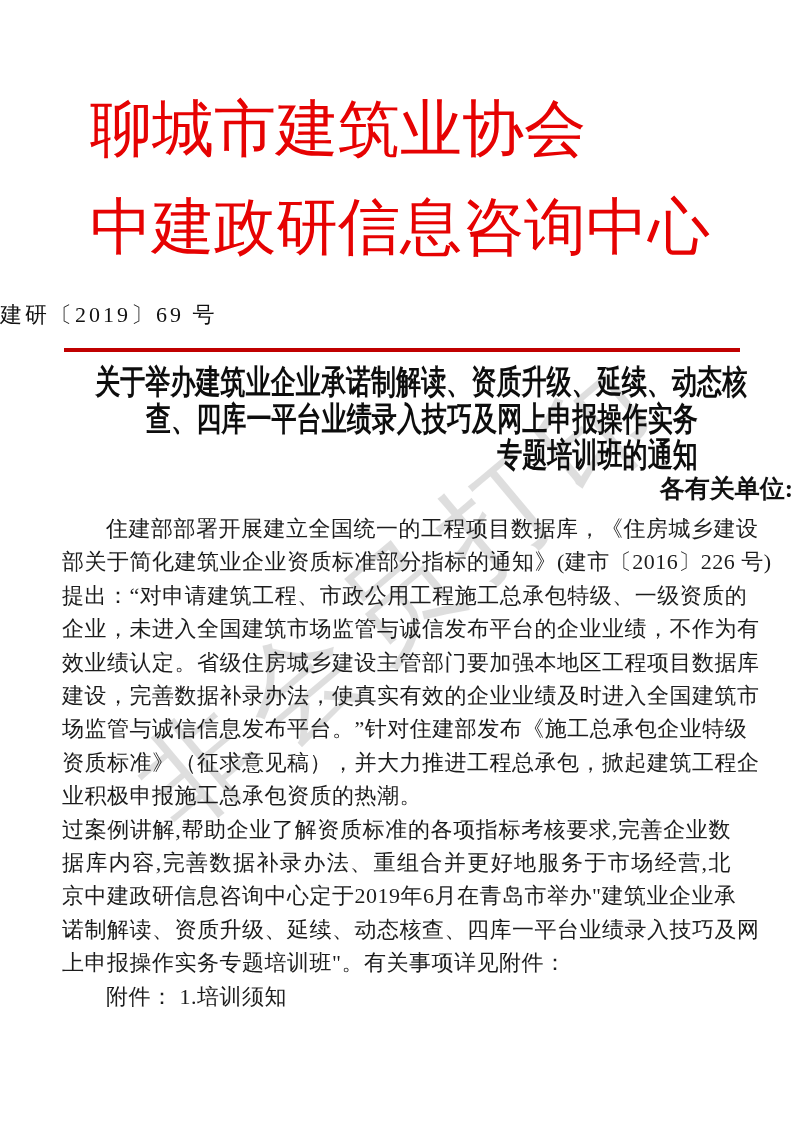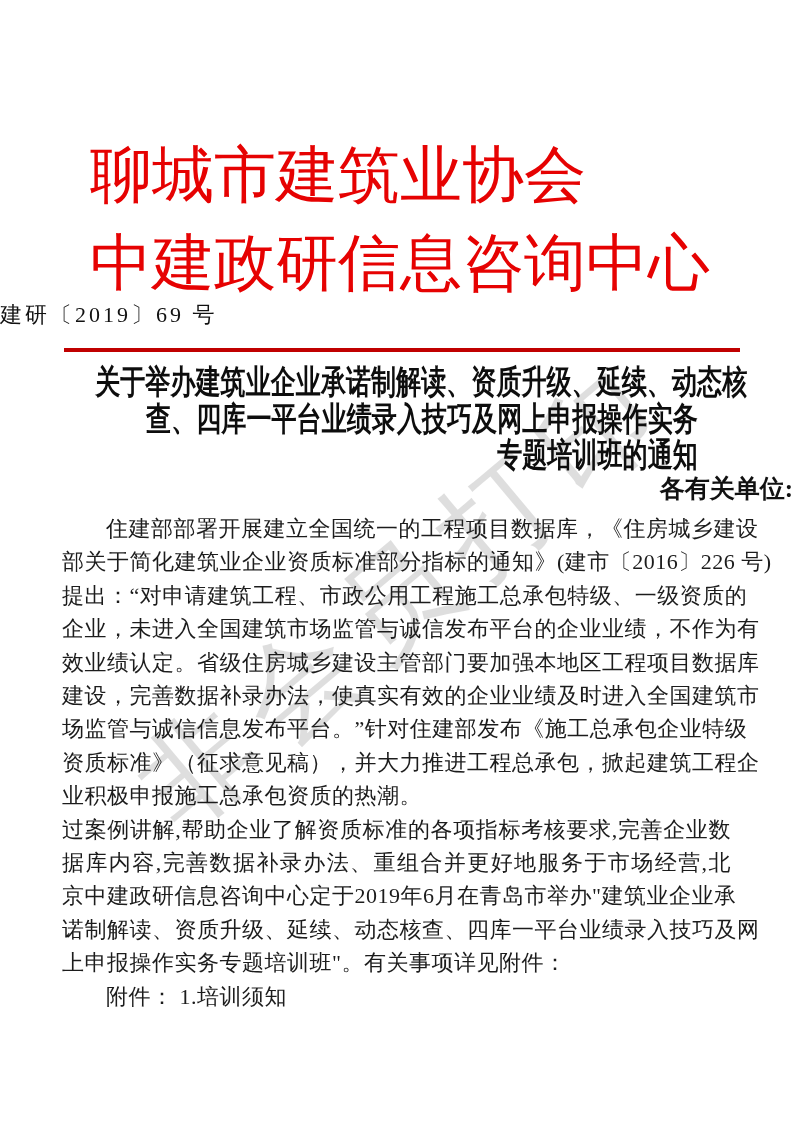--- a/index.html
+++ b/index.html
@@ -30,24 +30,23 @@
   
   .org-line {
     position: absolute;
     left: 90px;
     color: #e60202;
     font-size: 62px;
     line-height: 1;
     letter-spacing: 0px;
     white-space: nowrap;
     font-family: Liberation Sans, sans-serif;
-    margin-top: 46px;
   }
   .org1 { top: 98px; }
-  .org2 { top: 186px; }
+  .org2 { top: 196px; }
   
   .docnum {
     position: absolute;
     top: 300px;
     left: 0;
     width: 100%;
     text-align: left;
     font-size: 22px;
     letter-spacing: 3px;
     color: #111111;

